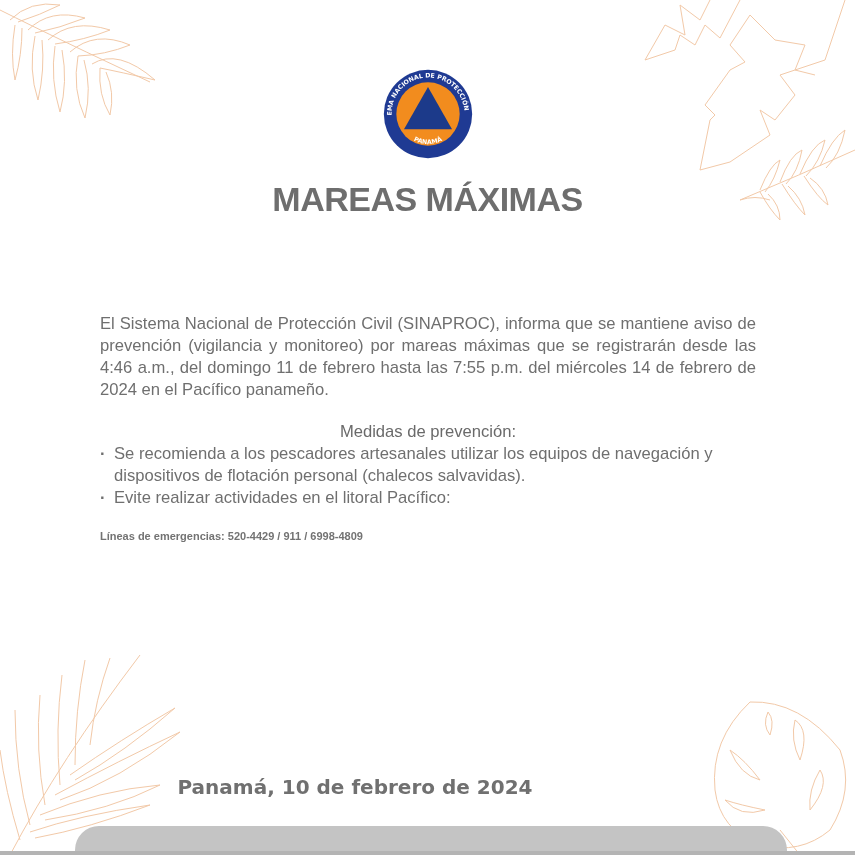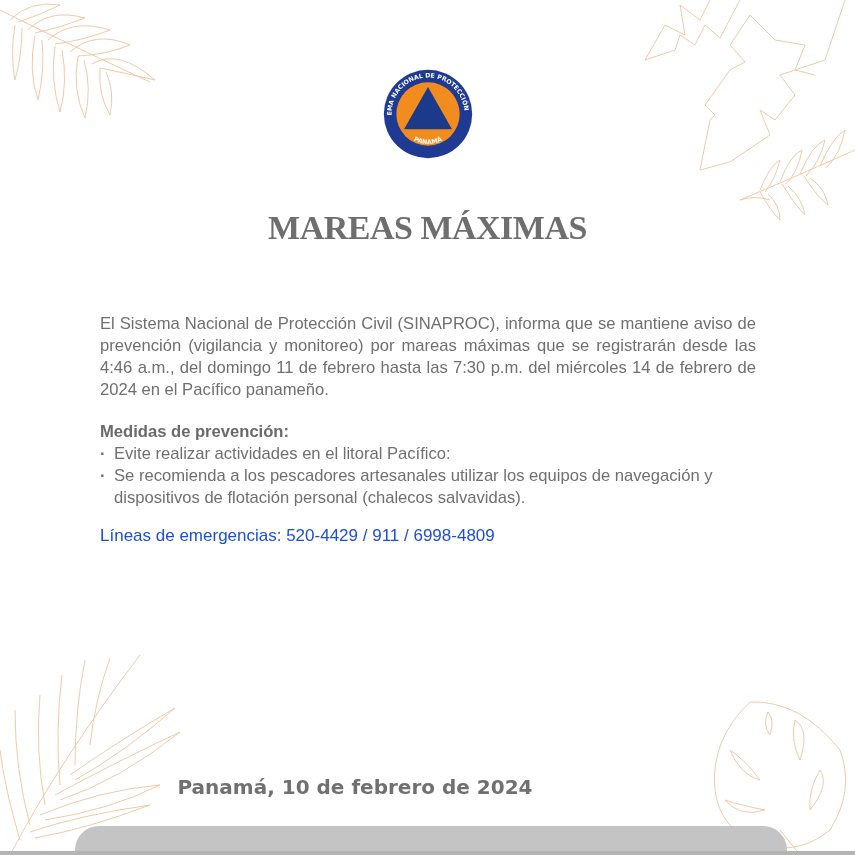--- a/index.html
+++ b/index.html
@@ -1,26 +1,26 @@
 <!DOCTYPE html>
 <html><head>
 <meta charset="utf-8">
 <style>
   html, body { margin:0; padding:0; }
   body { width:855px; height:855px; overflow:hidden; background:#ffffff; position:relative; font-family:"DejaVu Sans", sans-serif; color:#6f6f6f; }
   .deco { position:absolute; pointer-events:none; }
   .logo { position:absolute; left:380px; top:66px; width:96px; height:96px; }
-  .title { position:absolute; left:0; width:855px; top:206px; text-align:center; font-family:Liberation Serif, serif; font-weight:bold; color:#6e6e6e; font-size:34px; line-height:44px; letter-spacing:-0.5px; }
+  .title { position:absolute; left:0; width:855px; top:177px; text-align:center; font-family:Liberation Sans, sans-serif; font-weight:bold; color:#6e6e6e; font-size:34px; line-height:44px; letter-spacing:-0.5px; }
   .body { position:absolute; left:100px; width:656px; top:313px; font-family:"Liberation Sans", sans-serif; font-size:16.6px; line-height:22px; color:#6f6f6f; }
   .p { margin:0 0 20px 0; text-align:justify; text-align-last:left; }
-  .heading { font-weight:bold; color:#6a6a6a; margin:0; }
+  .heading { font-weight:normal; color:#6a6a6a; margin:0;text-align:center; }
   ul { list-style:none; margin:0 0 16px 0; padding:0; }
   li { position:relative; padding-left:14px; }
   li::before { content:"\00B7"; position:absolute; left:0; top:0; font-weight:bold; }
-  .hotlines { font-weight:normal; color:#1d4ed8; font-size:17px; }
+  .hotlines { font-weight:bold; color:#737373; font-size:11px; }
   .footer-date { position:absolute; left:0; width:710px; top:775px; text-align:center; font-family:"DejaVu Sans", sans-serif; font-weight:bold; font-size:20px; color:#707070; }
   .bottom-tab { position:absolute; left:75px; top:826px; width:712px; height:29px; background:#c4c4c4; border-radius:24px 24px 0 0; }
   .bottom-strip { position:absolute; left:0; top:851px; width:855px; height:4px; background:#b4b4b4; }
 </style>
 </head>
 <body>
 
 <svg class="deco" style="left:0;top:0" width="180" height="140" viewBox="0 0 180 140">
   <g fill="none" stroke="#f2c9a8" stroke-width="1">
     <path d="M0 10 Q60 40 150 82"></path>
@@ -101,26 +101,26 @@
   <text font-family="DejaVu Sans, sans-serif" font-size="6.5" font-weight="bold" fill="#ffffff">
     <textPath href="#ringBot" startOffset="50%" text-anchor="middle">PANAMÁ</textPath>
   </text>
 </svg>
 
 <div class="title">
   <div>MAREAS MÁXIMAS</div>
 </div>
 
 <div class="body">
-  <p class="p">El Sistema Nacional de Protección Civil (SINAPROC), informa que se mantiene aviso de prevención (vigilancia y monitoreo) por mareas máximas que se registrarán desde las 4:46 a.m., del domingo 11 de febrero hasta las 7:30 p.m. del miércoles 14 de febrero de 2024 en el Pacífico panameño.</p>
+  <p class="p">El Sistema Nacional de Protección Civil (SINAPROC), informa que se mantiene aviso de prevención (vigilancia y monitoreo) por mareas máximas que se registrarán desde las 4:46 a.m., del domingo 11 de febrero hasta las 7:55 p.m. del miércoles 14 de febrero de 2024 en el Pacífico panameño.</p>
 
   <p class="heading">Medidas de prevención:</p>
   <ul>
+    <li>Se recomienda a los pescadores artesanales utilizar los equipos de navegación y dispositivos de flotación personal (chalecos salvavidas).</li>
     <li>Evite realizar actividades en el litoral Pacífico:</li>
-    <li>Se recomienda a los pescadores artesanales utilizar los equipos de navegación y dispositivos de flotación personal (chalecos salvavidas).</li>
   </ul>
 
   <div class="hotlines">Líneas de emergencias: 520-4429  / 911 / 6998-4809</div>
 </div>
 
 <div class="footer-date">Panamá, 10 de febrero de 2024</div>
 <div class="bottom-tab"></div>
 <div class="bottom-strip"></div>
 
 </body></html>

